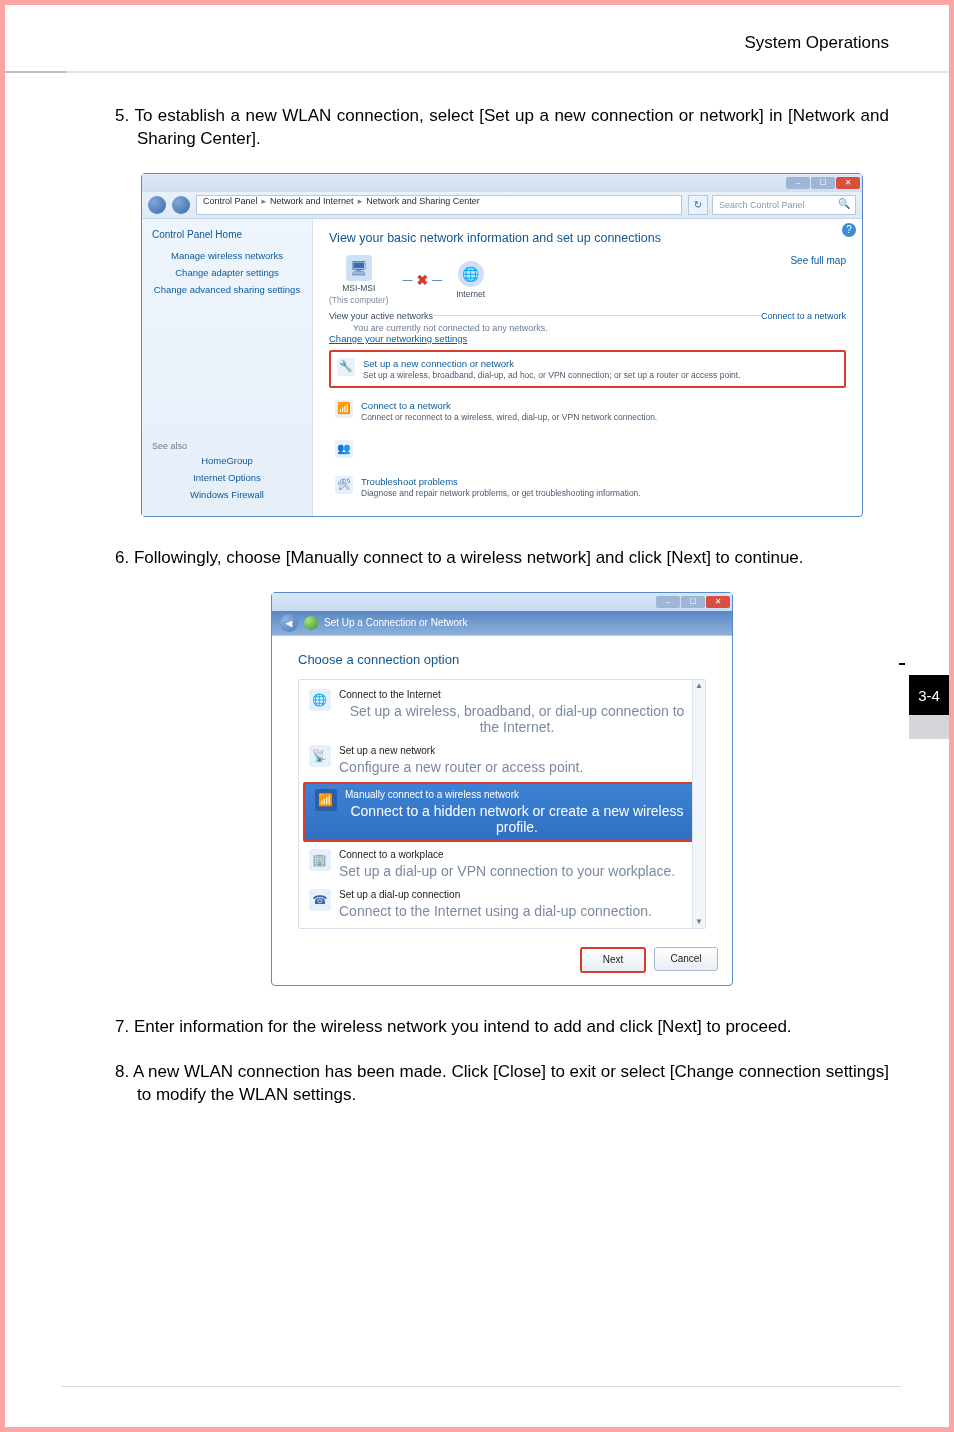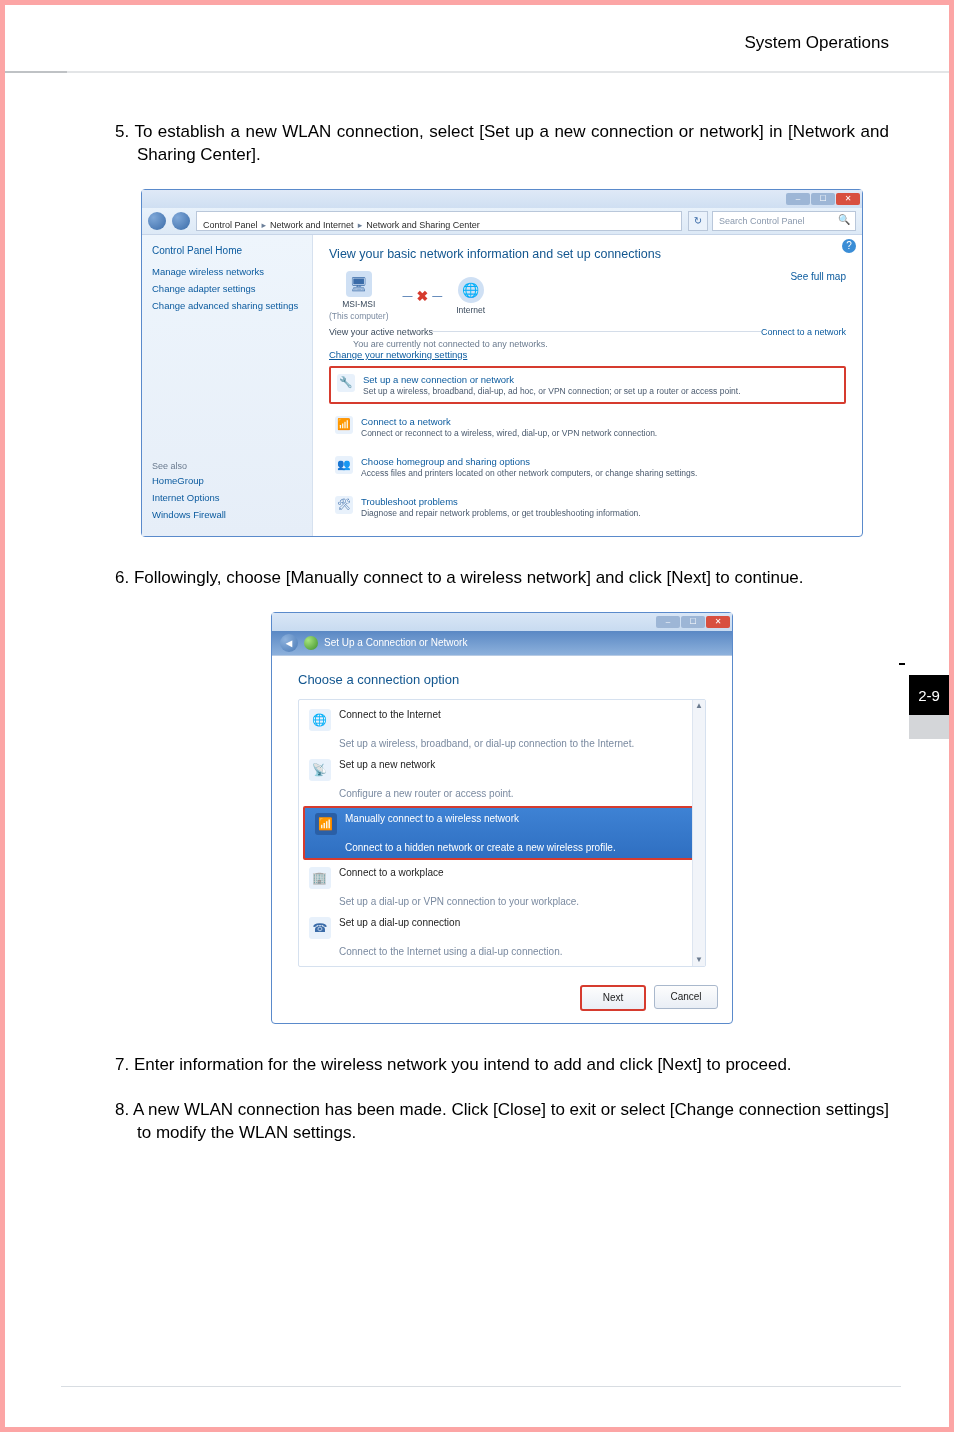--- a/index.html
+++ b/index.html
@@ -26,21 +26,21 @@
     border-top:2px solid #e3e5e7;
   }
   .header-title {
     position:absolute;
     top:28px; right:60px;
     font-size:17px;
     color:#000;
   }
   .content {
     position:absolute;
-    top:116px; left:110px; right:60px;
+    top:100px; left:110px; right:60px;
   }
   .para {
     font-size:17px;
     line-height:1.35;
     color:#000;
     text-align:justify;
     margin:0 0 10px 0;
   }
   .step-block { margin-bottom:22px; }
   .step-text { padding-left:22px; text-indent:-22px; }
@@ -74,21 +74,21 @@
     background:linear-gradient(#e9f2fb,#dde9f6);
     display:flex; align-items:center; padding:0 6px; gap:6px;
     border-bottom:1px solid #c7d5e8;
   }
   .navcircle {
     width:18px; height:18px; border-radius:50%;
     background:radial-gradient(circle at 30% 30%, #7fa8d8, #3a6ba8);
   }
   .addrbox {
     flex:1; height:18px; background:#fff; border:1px solid #b9c7da;
-    display:flex; align-items:flex-end; padding:0 6px; font-size:9px; color:#2b2b2b;
+    display:flex; align-items:flex-start; padding:0 6px; font-size:9px; color:#2b2b2b;
     gap:4px;
   }
   .addrbox .sep { color:#6b7f99; }
   .addr-right {
     display:flex; align-items:center; gap:4px;
     height:18px;
   }
   .refreshbox {
     width:18px; height:18px; background:#eaf2fb; border:1px solid #b9c7da;
     display:flex; align-items:center; justify-content:center; color:#3a6ba8; font-size:10px;
@@ -109,20 +109,21 @@
     width:150px;
     background:linear-gradient(#eef5fc,#e6eef8);
     padding:10px 10px;
     border-right:1px solid #d6e1ef;
     position:relative;
   }
   .cpside .homehead { color:#0a5a9e; font-size:10px; margin-bottom:10px; }
   .cpside a, .cpside .linkitem {
     display:block; color:#0a5a9e; font-size:9.5px; margin-bottom:6px;
     text-decoration:none;
+    text-align:center;
   }
   .cpside .seealso {
     position:absolute; bottom:10px; left:10px; right:10px;
     color:#6a7a8e; font-size:9px;
   }
   .cpside .seealso .linkitem { margin-top:4px; }
   .cpmain {
     flex:1; padding:12px 16px;
     position:relative;
   }
@@ -228,21 +229,21 @@
   .wizitem {
     display:flex; gap:8px; align-items:flex-start;
     padding:5px 10px;
   }
   .wizitem .wicon {
     width:22px; height:22px; border-radius:3px; background:#e8f1fb;
     display:flex; align-items:center; justify-content:center; font-size:12px; color:#3a6ba8;
     flex-shrink:0;
   }
   .wizitem .wtitle { color:#1c1c1c; font-size:10px; }
-  .wizitem .wdesc { color:#7a8aa0; font-size:10px; margin-top:18px;text-align:center; }
+  .wizitem .wdesc { color:#7a8aa0; font-size:14px; margin-top:3px;text-align:center; }
   .wizitem.selected {
     background:linear-gradient(#3e82d4,#2f6fc1);
     border:2px solid #d63b2e;
     margin:2px 4px;
     border-radius:2px;
   }
   .wizitem.selected .wtitle, .wizitem.selected .wdesc { color:#fff; }
   .wizscroll {
     position:absolute; right:0; top:0; bottom:0; width:12px;
     background:#f1f4f9; border-left:1px solid #dde5f0;
@@ -295,21 +296,21 @@
 </style>
 </head>
 <body>
 
 <div class="page-inner">
 
   <div class="header-title">System Operations</div>
   <div class="top-rule"></div>
   <div class="top-rule2"></div>
 
-  <div class="side-tab">2-9</div>
+  <div class="side-tab">3-4</div>
   <div class="side-tab-below"></div>
   <div class="hair-right"></div>
 
   <div class="content">
 
     <div class="step-block">
       <p class="para step-text">5. To establish a new WLAN connection, select [Set up a new connection or network] in [Network and Sharing Center].</p>
     </div>
 
     <div class="screenshot-holder">
@@ -392,24 +393,20 @@
             </div>
             <div class="cp-option">
               <div class="oicon">📶</div>
               <div>
                 <div class="otitle">Connect to a network</div>
                 <div class="odesc">Connect or reconnect to a wireless, wired, dial-up, or VPN network connection.</div>
               </div>
             </div>
             <div class="cp-option">
               <div class="oicon">👥</div>
-              <div>
-                <div class="otitle">Choose homegroup and sharing options</div>
-                <div class="odesc">Access files and printers located on other network computers, or change sharing settings.</div>
-              </div>
             </div>
             <div class="cp-option">
               <div class="oicon">🛠</div>
               <div>
                 <div class="otitle">Troubleshoot problems</div>
                 <div class="odesc">Diagnose and repair network problems, or get troubleshooting information.</div>
               </div>
             </div>
 
           </div>

